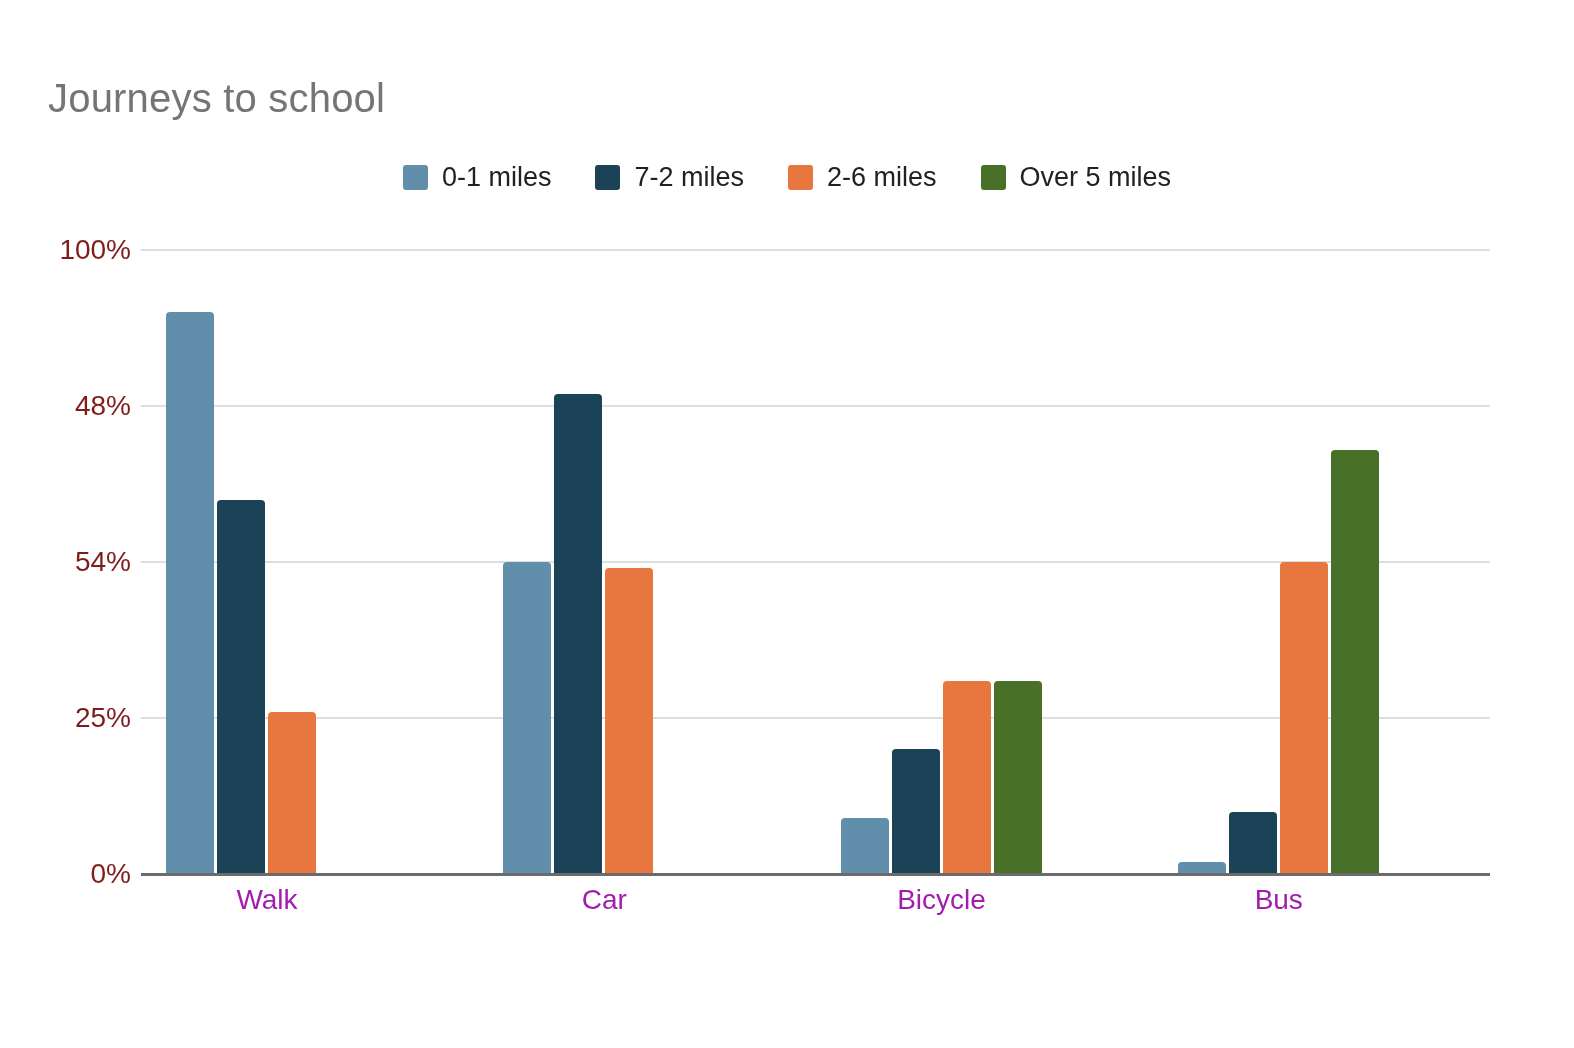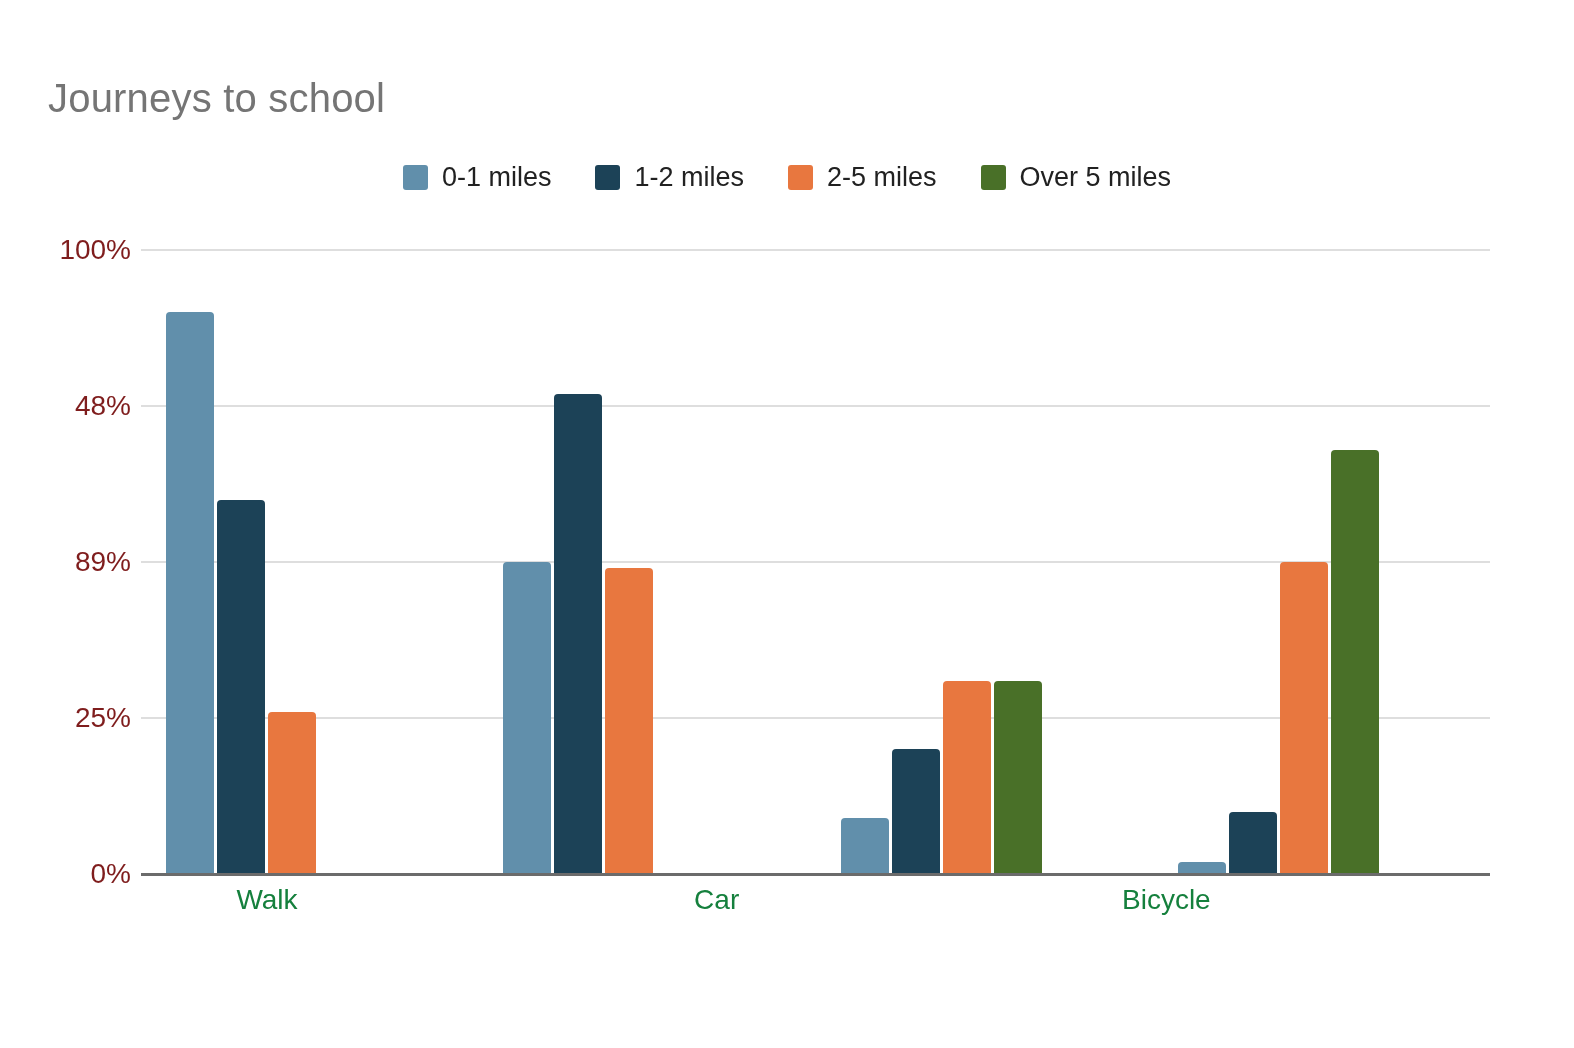--- a/index.html
+++ b/index.html
@@ -125,53 +125,53 @@
   .x-label-cell {
     flex: 1 1 0;
     text-align: left;
     padding-left: 25px;
   }
   .x-label {
     display: inline-block;
     width: 202px;
     text-align: center;
     font-size: 28px;
-    color: #15803d;
+    color: #a21caf;
   }
 </style>
 </head>
 <body>
 
 <div id="chart-root">
 
   <div id="chart-title">Journeys to school</div>
 
   <div id="legend">
       <div class="legend-item">
         <span class="legend-swatch" style="background: rgb(97, 143, 171);"></span>
         <span class="legend-label">0-1 miles</span>
       </div>
       <div class="legend-item">
         <span class="legend-swatch" style="background: rgb(28, 66, 87);"></span>
-        <span class="legend-label">1-2 miles</span>
+        <span class="legend-label">7-2 miles</span>
       </div>
       <div class="legend-item">
         <span class="legend-swatch" style="background: rgb(232, 119, 63);"></span>
-        <span class="legend-label">2-5 miles</span>
+        <span class="legend-label">2-6 miles</span>
       </div>
       <div class="legend-item">
         <span class="legend-swatch" style="background: rgb(73, 112, 40);"></span>
         <span class="legend-label">Over 5 miles</span>
       </div>
     </div>
 
   <div id="y-labels">
       <div class="y-label" style="top: 624px;">0%</div>
       <div class="y-label" style="top: 468px;">25%</div>
-      <div class="y-label" style="top: 312px;">89%</div>
+      <div class="y-label" style="top: 312px;">54%</div>
       <div class="y-label" style="top: 156px;">48%</div>
       <div class="y-label" style="top: 0px;">100%</div>
     </div>
 
   <div id="plot">
     <div id="gridlines">
         <div class="gridline" style="top: 467px; background: rgb(222, 222, 222);"></div>
         <div class="gridline" style="top: 311px; background: rgb(222, 222, 222);"></div>
         <div class="gridline" style="top: 155px; background: rgb(222, 222, 222);"></div>
         <div class="gridline" style="top: -1px; background: rgb(222, 222, 222);"></div>
@@ -200,15 +200,16 @@
           <div class="bar" title="Over 5 miles: 68%" style="height: 424.32px; background: rgb(73, 112, 40);"></div>
         </div>
       </div>
     <div id="axis-line"></div>
   </div>
 
   <div id="x-labels">
       <div class="x-label-cell"><span class="x-label">Walk</span></div>
       <div class="x-label-cell"><span class="x-label">Car</span></div>
       <div class="x-label-cell"><span class="x-label">Bicycle</span></div>
+      <div class="x-label-cell"><span class="x-label">Bus</span></div>
     </div>
 
 </div>
 
 </body></html>

